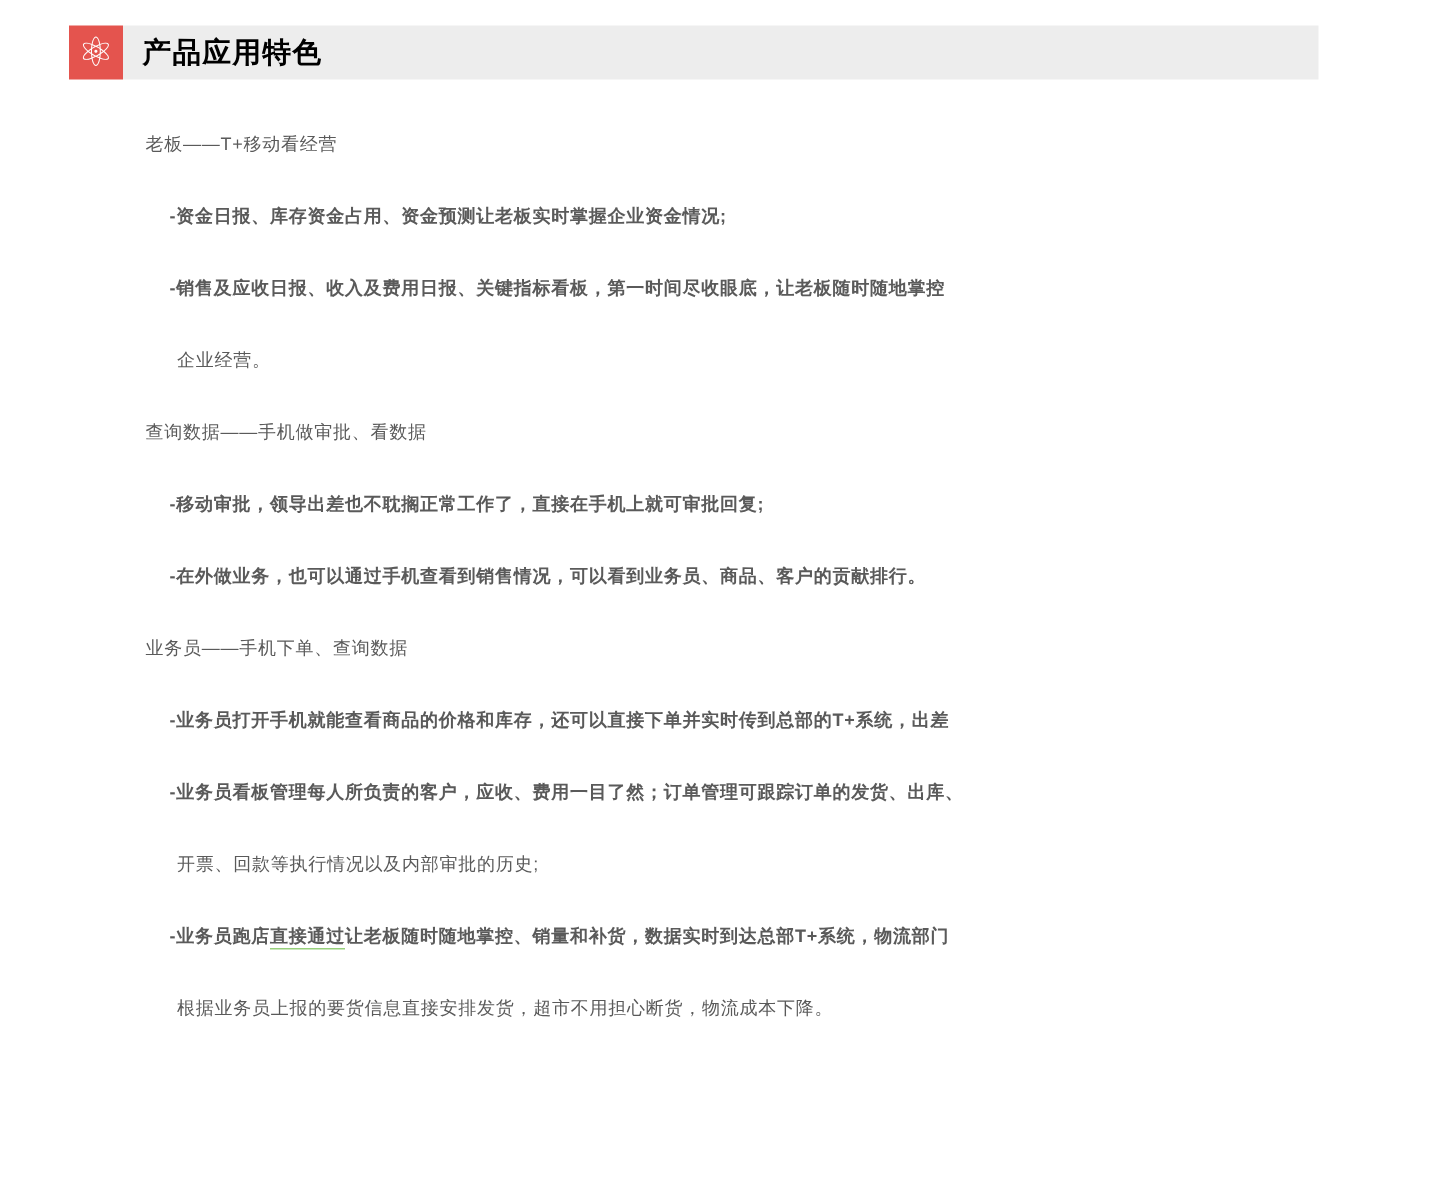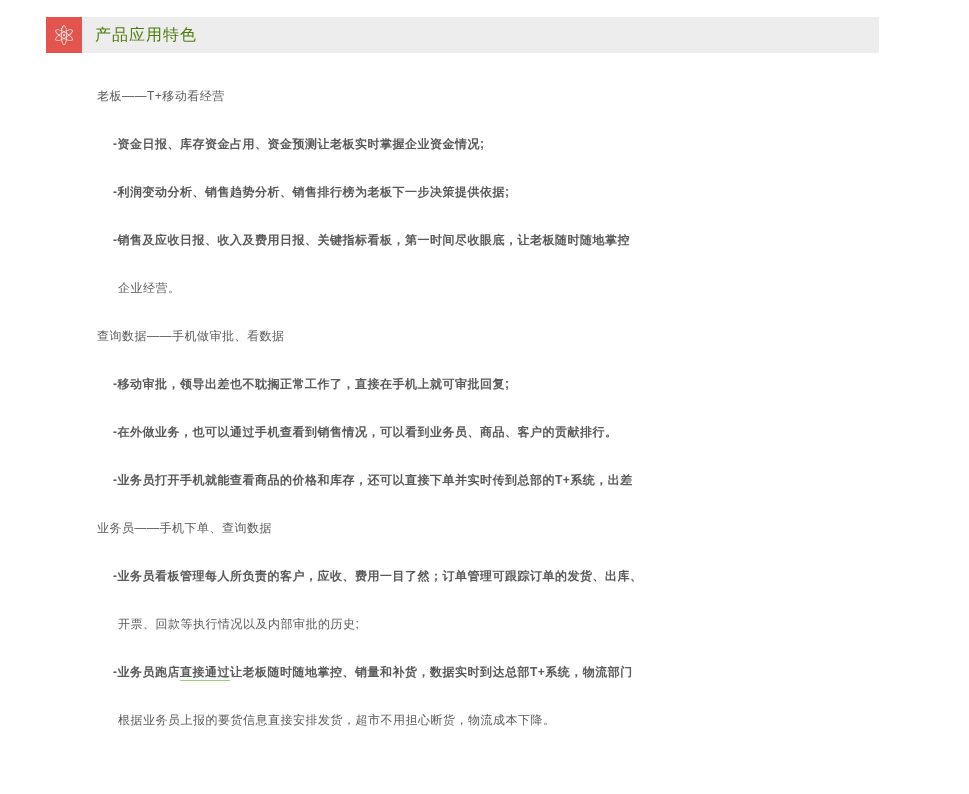--- a/index.html
+++ b/index.html
@@ -32,23 +32,23 @@
     line-height: 1;
     font-family: "DejaVu Sans", sans-serif;
   }
   .header-bar {
     flex: 1 1 auto;
     background: #ededed;
     display: flex; align-items: center;
     padding-left: 13px;
   }
   .section-title {
-    font-size: 16px;
-    font-weight: normal;
-    color: #4d7c0f;
+    font-size: 19px;
+    font-weight: bold;
+    color: #000000;
     letter-spacing: 1px;
   }
   .content {
     position: absolute;
     left: 0; top: 72px;
     width: 969px;
     padding-left: 97px;
     padding-right: 60px;
   }
   .line {
@@ -76,26 +76,25 @@
     <div class="icon-box">
       <span class="atom-glyph">⚛</span>
     </div>
     <div class="header-bar">
       <span class="section-title">产品应用特色</span>
     </div>
   </div>
   <div class="content">
       <div class="line heading"><span>老板——T+移动看经营</span></div>
       <div class="line bullet"><span>-资金日报、库存资金占用、资金预测让老板实时掌握企业资金情况;</span></div>
-      <div class="line bullet"><span>-利润变动分析、销售趋势分析、销售排行榜为老板下一步决策提供依据;</span></div>
       <div class="line bullet"><span>-销售及应收日报、收入及费用日报、关键指标看板，第一时间尽收眼底，让老板随时随地掌控</span></div>
       <div class="line continuation"><span>企业经营。</span></div>
       <div class="line heading"><span>查询数据——手机做审批、看数据</span></div>
       <div class="line bullet"><span>-移动审批，领导出差也不耽搁正常工作了，直接在手机上就可审批回复;</span></div>
       <div class="line bullet"><span>-在外做业务，也可以通过手机查看到销售情况，可以看到业务员、商品、客户的贡献排行。</span></div>
+      <div class="line heading"><span>业务员——手机下单、查询数据</span></div>
       <div class="line bullet"><span>-业务员打开手机就能查看商品的价格和库存，还可以直接下单并实时传到总部的T+系统，出差</span></div>
-      <div class="line heading"><span>业务员——手机下单、查询数据</span></div>
       <div class="line bullet"><span>-业务员看板管理每人所负责的客户，应收、费用一目了然；订单管理可跟踪订单的发货、出库、</span></div>
       <div class="line continuation"><span>开票、回款等执行情况以及内部审批的历史;</span></div>
       <div class="line bullet"><span>-业务员跑店</span><span class="keyword-link">直接通过</span><span>让老板随时随地掌控、销量和补货，数据实时到达总部T+系统，物流部门</span></div>
       <div class="line continuation"><span>根据业务员上报的要货信息直接安排发货，超市不用担心断货，物流成本下降。</span></div>
     </div>
 </div>
 
 </body></html>

